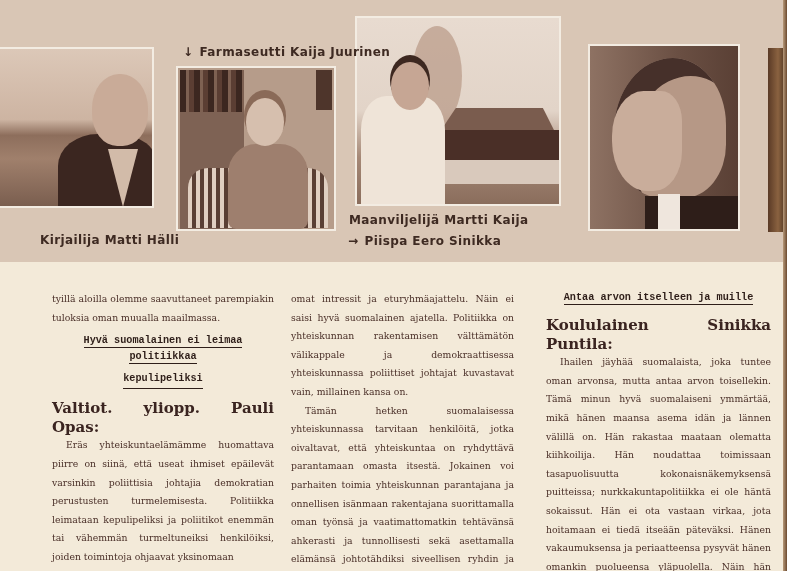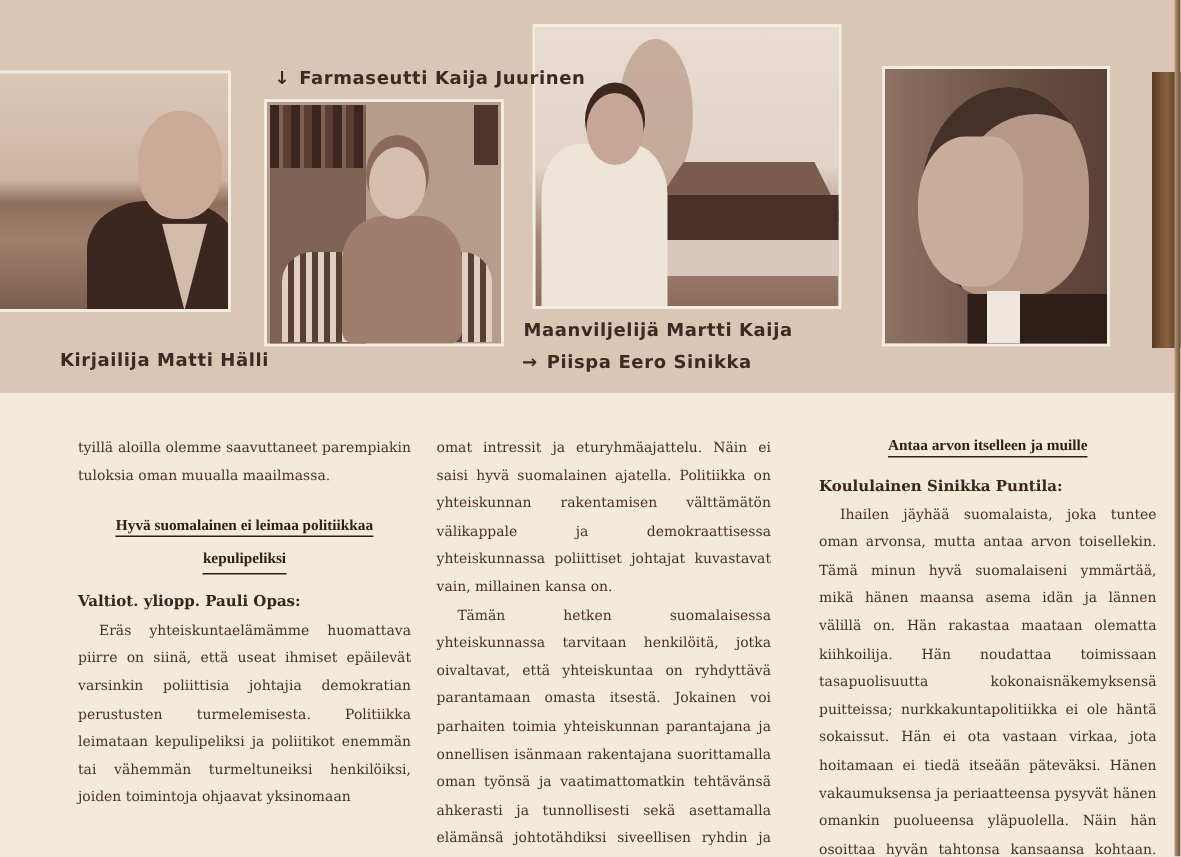--- a/index.html
+++ b/index.html
@@ -73,25 +73,25 @@
   .col {
     position:absolute; top:290px; font-size:9.3px; line-height:18.6px;
     color:#4a2f28; text-align:justify;
   }
   .col p { margin:0; }
   .col .indent { text-indent:14px; }
   #col1 { left:52px; width:222px; }
   #col2 { left:291px; width:223px; }
   #col3 { left:546px; width:225px; }
   .heading {
-    font-family:Liberation Serif, serif; font-weight:bold; font-size:10.2px;
+    font-family:Liberation Mono, monospace; font-weight:bold; font-size:10.2px;
     color:#2e1e19; text-align:center; margin:10px 0 0 0; line-height:16px;
   }
   .heading .ul { border-bottom:1.5px solid #2e1e19; padding-bottom:1px; }
-  .byline { font-weight:bold; font-size:10px; color:#3a2420; margin:4px 0 4px 0; }
+  .byline { font-weight:bold; font-size:15px; color:#3a2420; margin:4px 0 4px 0; }
 </style>
 </head>
 <body>
 
 <div class="top-band"></div>
 <div class="bottom-band"></div>
 
 <div class="photo" id="p1">
   <div class="bg"></div>
     <div class="body"></div>
@@ -135,21 +135,21 @@
 </div>
 <div class="caption" style="left:349px; top:213px;">
   <span>Maanviljelijä  Martti  Kaija</span>
 </div>
 <div class="caption" style="left:348px; top:234px;">
   <span class="arrow">→</span><span>Piispa   Eero   Sinikka</span>
 </div>
 
 <div class="col" id="col1">
   <p>tyillä aloilla olemme saavuttaneet parempiakin tuloksia oman muualla maailmassa.</p>
-  <div class="heading" style="margin-top:16px;">
+  <div class="heading" style="margin-top:6px;">
     <span class="ul">Hyvä suomalainen ei leimaa politiikkaa</span><br>
     <span class="ul" style="display:inline-block;margin-top:6px;">kepulipeliksi</span>
   </div>
   <p class="byline" style="margin-top:10px;">Valtiot. yliopp. Pauli Opas:</p>
   <p class="indent">Eräs yhteiskuntaelämämme huomattava piirre on siinä, että useat ihmiset epäilevät varsinkin poliittisia johtajia demokratian perustusten turmelemisesta. Politiikka leimataan kepulipeliksi ja poliitikot enemmän tai vähemmän turmeltuneiksi henkilöiksi, joiden toimintoja ohjaavat yksinomaan</p>
 </div>
 
 <div class="col" id="col2">
   <p>omat intressit ja eturyhmäajattelu. Näin ei saisi hyvä suomalainen ajatella. Politiikka on yhteiskunnan rakentamisen välttämätön välikappale ja demokraattisessa yhteiskunnassa poliittiset johtajat kuvastavat vain, millainen kansa on.</p>
   <p class="indent">Tämän hetken suomalaisessa yhteiskunnassa tarvitaan henkilöitä, jotka oivaltavat, että yhteiskuntaa on ryhdyttävä parantamaan omasta itsestä. Jokainen voi parhaiten toimia yhteiskunnan parantajana ja onnellisen isänmaan rakentajana suorittamalla oman työnsä ja vaatimattomatkin tehtävänsä ahkerasti ja tunnollisesti sekä asettamalla elämänsä johtotähdiksi siveellisen ryhdin ja suvaitsevaisuuden. Kateuden ja itsekkyyden tulisi antaa tietä uhrimielelle ja lähimmäisten tarpeiden ymmärtämiselle. Vain siten voidaan luoda kestävät perustukset yhteiskunnan eturistiriitojen sovittelulle.</p>

